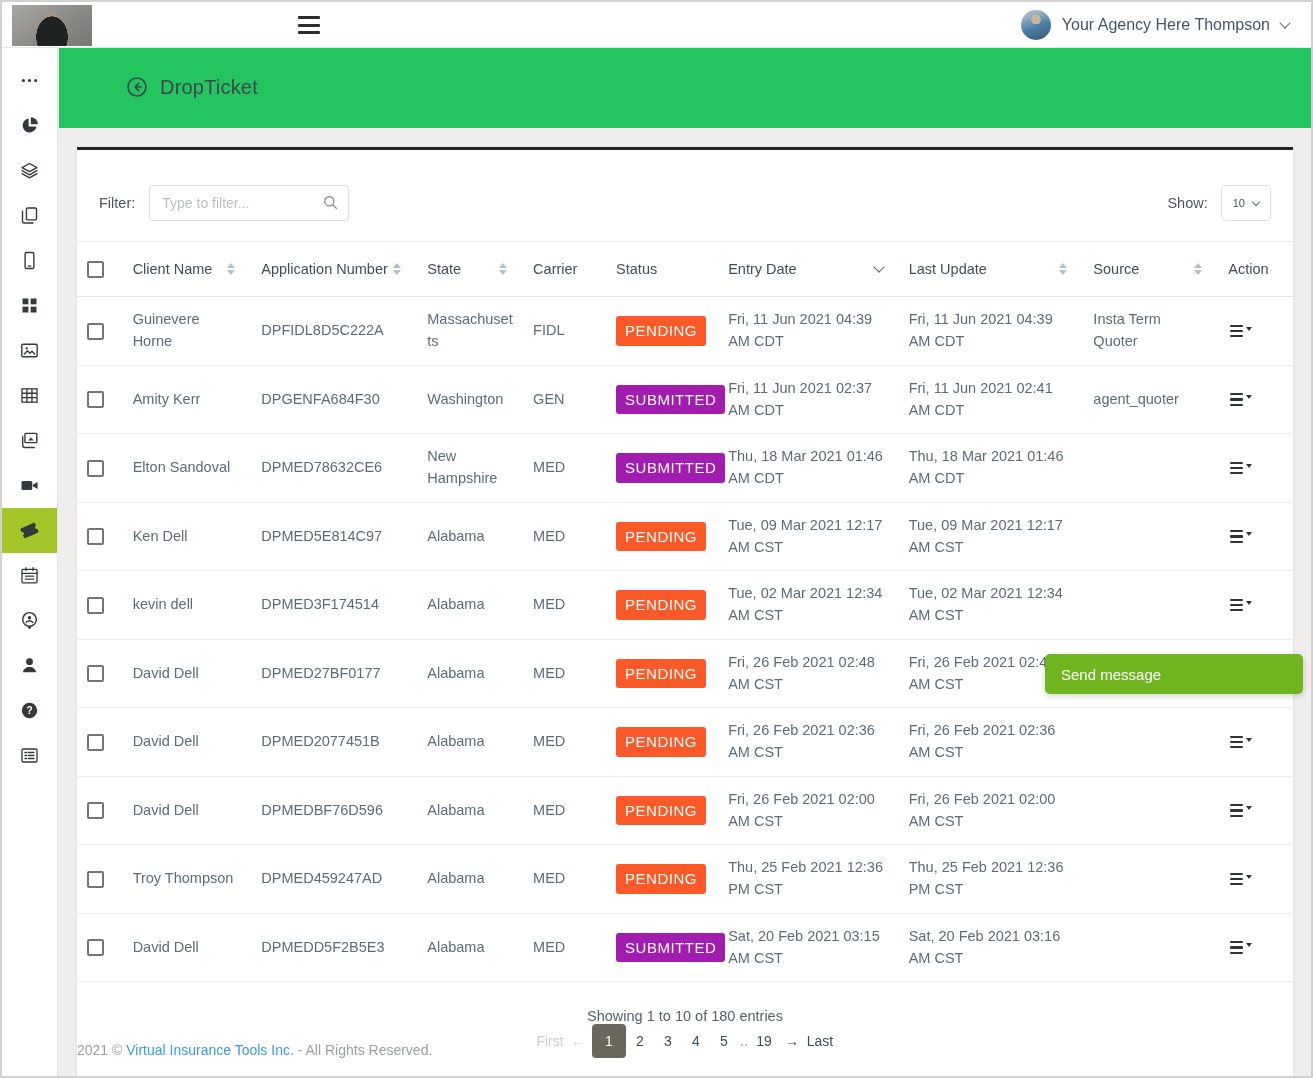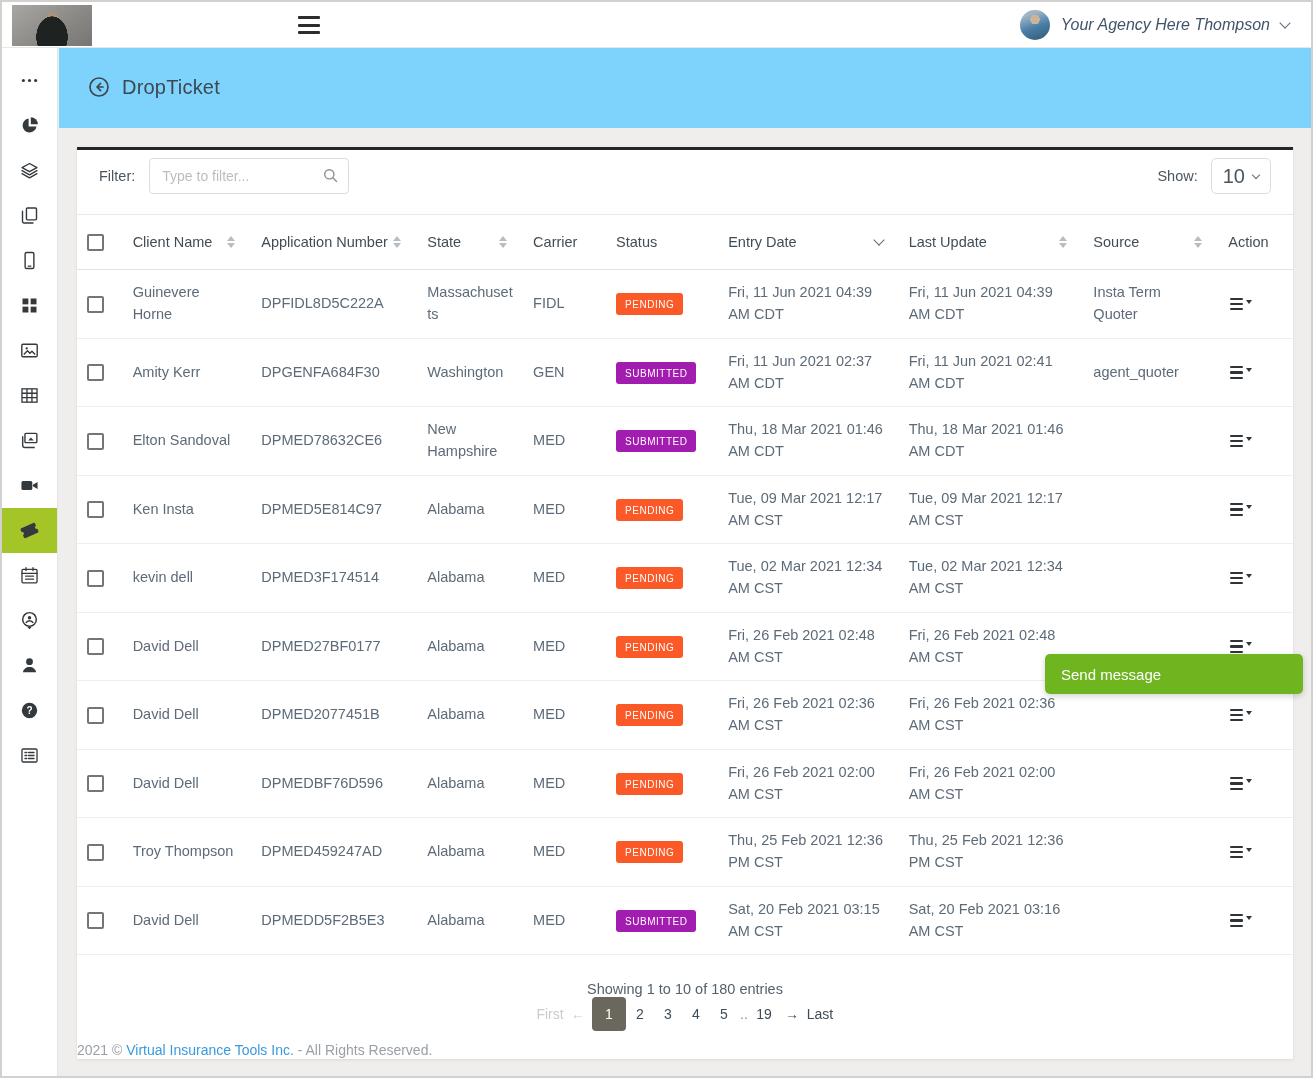--- a/index.html
+++ b/index.html
@@ -17,54 +17,54 @@
             linear-gradient(145deg,#a8a7a3,#8b8a86 55%,#777672); }
   .hamburger { position:absolute; left:296px; top:14px; width:22px; height:18px;
                background:none; border:none; cursor:pointer; display:flex;
                flex-direction:column; justify-content:space-between; }
   .hamburger i { display:block; height:3px; background:#2d2d2d; border-radius:1px; }
   .userbox { position:absolute; right:22px; top:0; height:46px; display:flex;
              align-items:center; gap:11px; cursor:pointer; }
   .avatar { width:30px; height:30px; border-radius:50%;
             background: radial-gradient(circle 8px at 50% 32%, #c9b49b 60%, transparent 61%),
                         linear-gradient(160deg,#9fb4c4 20%,#4a7fa8 55%,#33576f); }
-  .username { font-size:16px; color:#42546a;font-style:italic; }
+  .username { font-size:16px; color:#42546a; }
   .chev-dn { width:8px; height:8px; border-right:1.8px solid #5c6b7d; border-bottom:1.8px solid #5c6b7d;
              transform:rotate(45deg); margin-top:-4px; }
 
   
   .sidebar { position:absolute; left:0; top:46px; bottom:0; width:56px; background:#fff;
              border-right:1px solid #e4e4e4; z-index:5; padding-top:10px; }
   .s-item { height:45px; display:flex; align-items:center; justify-content:center;
             color:#34393d; cursor:pointer; }
   .s-item.active { background:#a4c527; }
   .ic { width:21px; height:21px; display:block; }
 
   
-  .titleband { position:absolute; left:57px; top:46px; right:0; height:80px; background:#7dd3fc; }
+  .titleband { position:absolute; left:57px; top:46px; right:0; height:80px; background:#22c55e;padding-left:38px; }
   .title-row { display:flex; align-items:center; gap:11px; padding:27px 0 0 28px; }
   .back-btn { background:none; border:none; cursor:pointer; color:#3e4852; width:24px; height:24px; padding:0; }
   .page-title { font-size:20px; color:#3d4852; letter-spacing:.2px; }
 
   
   .card { position:absolute; left:75px; top:145px; width:1216px; background:#fff;
           border-top:3px solid #262626; box-shadow:0 1px 3px rgba(0,0,0,.09); }
-  .toolbar { display:flex; align-items:center; justify-content:space-between; padding:8px 22px 20px; }
+  .toolbar { display:flex; align-items:center; justify-content:space-between; padding:8px 22px 20px;margin-top:27px; }
   .f-left { display:flex; align-items:center; gap:14px; }
   .f-label, .show-label { font-size:14.5px; color:#4b555e; }
   .f-wrap { position:relative; }
   .f-input { width:200px; height:36px; border:1px solid #ddd; border-radius:4px;
              padding:0 34px 0 12px; font-size:14px; color:#0c4a6e; outline:none;
              font-family:"Liberation Sans",sans-serif; }
   .f-input::placeholder { color:#b9bdc2; }
   .f-search { position:absolute; right:9px; top:8px; color:#8a9096; }
   .f-right { display:flex; align-items:center; gap:13px; }
   .show-select { display:flex; align-items:center; gap:8px; height:36px; padding:0 11px;
                  border:1px solid #ddd; border-radius:5px; background:#fff; cursor:pointer;
-                 font-size:20px; color:#4b555e; }
+                 font-size:11px; color:#4b555e; }
   .show-select .chev-dn { width:6px; height:6px; margin-top:-3px; }
 
   
   table { width:100%; table-layout:fixed; border-collapse:collapse; }
   thead tr { border-top:1px solid #e9e9e9; border-bottom:1px solid #e3e3e3; }
   tbody tr { border-bottom:1px solid #eeeeee; }
   th, td { text-align:left; vertical-align:middle; padding:12px 10px; font-weight:normal; }
   th { font-size:14.5px; color:#414d56; padding-top:17px; padding-bottom:17px; }
   td { font-size:14.5px; color:#5d6b78; line-height:1.5; }
   .th-flex { display:flex; align-items:center; justify-content:space-between; padding-right:6px; }
@@ -73,21 +73,21 @@
   .sorter .up { width:0; height:0; border-left:4px solid transparent; border-right:4px solid transparent;
                 border-bottom:5px solid #b6bdc4; }
   .sorter .dn { width:0; height:0; border-left:4px solid transparent; border-right:4px solid transparent;
                 border-top:5px solid #b6bdc4; }
   .sort-desc { width:8px; height:8px; border-right:1.6px solid #5f6b76; border-bottom:1.6px solid #5f6b76;
                transform:rotate(45deg); margin-top:-4px; cursor:pointer; }
   .cb { display:inline-block; width:17px; height:17px; border:2px solid #757575; border-radius:2px;
         background:#fff; cursor:pointer; vertical-align:middle; }
   .bw { overflow-wrap:anywhere; }
   .badge { display:inline-block; padding:4px 9px 3px; border-radius:3px; color:#fff;
-           font-size:10px; letter-spacing:.5px; }
+           font-size:15px; letter-spacing:.5px; }
   .b-pending { background:#fb5a28; }
   .b-submitted { background:#a21caf; }
   .abtn { background:none; border:none; cursor:pointer; display:flex; align-items:flex-start; padding:4px 2px; }
   .abtn .bars { display:flex; flex-direction:column; gap:3px; }
   .abtn .bars i { display:block; width:13px; height:2.2px; background:#2f3438; border-radius:1px; }
   .abtn .caret { width:0; height:0; border-left:3.5px solid transparent; border-right:3.5px solid transparent;
                  border-top:4.5px solid #2f3438; margin-left:3px; margin-top:2px; }
 
   
   .summary-row { display:flex; align-items:center; justify-content:space-between; padding:26px 22px 28px;flex-direction:column; }
@@ -428,21 +428,21 @@
                   <i></i>
                   <i></i>
                   <i></i>
                 </span>
                 <span class="caret"></span>
               </button>
             </td>
         </tr>
         <tr>
           <td><span class="cb"></span></td>
-          <td>Ken Insta</td>
+          <td>Ken Dell</td>
           <td>DPMED5E814C97</td>
           <td class="bw">Alabama</td>
           <td>MED</td>
           <td><span class="badge b-pending">PENDING</span></td>
           <td>Tue, 09 Mar 2021 12:17 AM CST</td>
           <td>Tue, 09 Mar 2021 12:17 AM CST</td>
           <td></td>
           <td>
               <button class="abtn">
                 <span class="bars">

